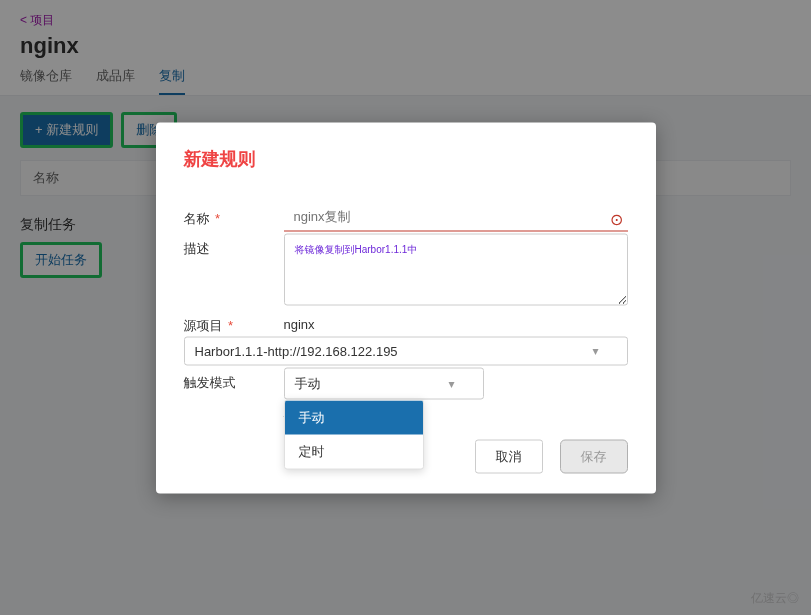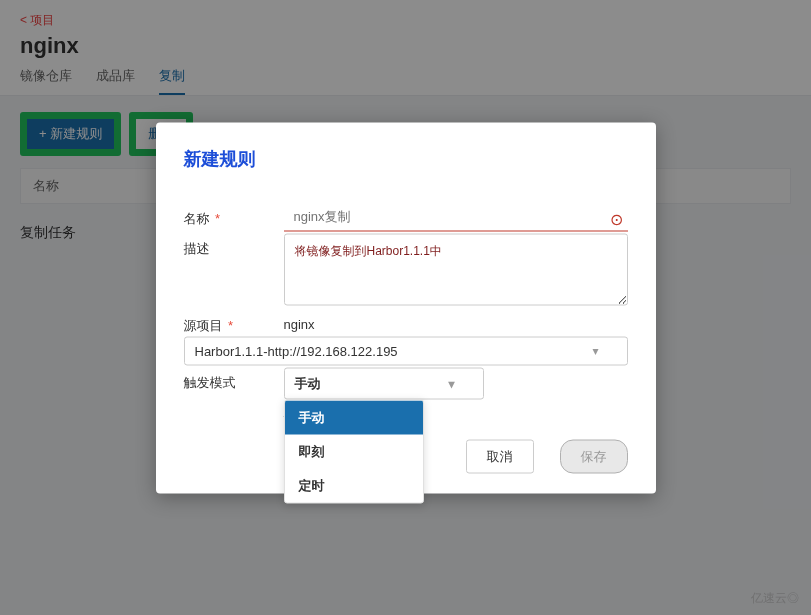--- a/index.html
+++ b/index.html
@@ -21,21 +21,21 @@
       background: #f0f2f5;
     }
 
     .bg-header {
       background: #fff;
       padding: 12px 20px 0;
       border-bottom: 1px solid #e8eaed;
     }
 
     .bg-breadcrumb {
-      color: #ef4444;
+      color: #a21caf;
       font-size: 12px;
       margin-bottom: 4px;
     }
 
     .bg-title {
       font-size: 22px;
       font-weight: 600;
       color: #333;
       margin-bottom: 8px;
     }
@@ -62,21 +62,21 @@
     }
 
     .bg-toolbar {
       display: flex;
       gap: 8px;
       margin-bottom: 12px;
     }
 
     .bg-btn {
       padding: 6px 12px;
-      border: 7px solid #22c55e;
+      border: 3px solid #22c55e;
       border-radius: 3px;
       color: #1a6fad;
       background: #fff;
       font-size: 13px;
       cursor: pointer;
     }
 
     .bg-btn.primary {
       background: #1a6fad;
       color: #fff;
@@ -128,21 +128,21 @@
       border-radius: 4px;
       width: 500px;
       z-index: 20;
       box-shadow: 0 4px 20px rgba(0,0,0,0.3);
       padding: 24px 28px 20px;
     }
 
     .modal-title {
       font-size: 18px;
       font-weight: 600;
-      color: #1d4ed8;
+      color: #ef4444;
       margin-bottom: 33px;
     }
 
     .form-row {
       display: flex;
       align-items: flex-start;
       margin-bottom: 2px;
     }
 
     .form-label {
@@ -185,22 +185,22 @@
       color: #c0392b;
       font-size: 16px;
     }
 
     .form-textarea {
       width: 100%;
       padding: 8px 10px;
       border: 1px solid #ccc;
       border-radius: 3px;
       outline: none;
-      font-size: 12px;
-      color: #7f1d1d;
+      font-size: 10px;
+      color: #6d28d9;
       resize: vertical;
       min-height: 72px;
       font-family: inherit;
     }
 
     .form-static {
       padding-top: 6px;
       font-size: 13px;
       color: #333;
     }
@@ -241,21 +241,20 @@
 
     .select-arrow {
       color: #999;
       font-size: 12px;
     }
 
     
     .trigger-select-wrap {
       position: relative;
       width: 200px;
-      font-weight: bold;
     }
 
     .trigger-select-display {
       width: 100%;
       padding: 6px 28px 6px 10px;
       border: 1px solid #ccc;
       border-radius: 3px;
       font-size: 13px;
       color: #333;
       background: #fff;
@@ -295,39 +294,39 @@
     .helper-text {
       font-size: 12px;
       color: #888;
       margin-top: 6px;
     }
 
     
     .modal-footer {
       display: flex;
       justify-content: flex-end;
-      gap: 26px;
+      gap: 17px;
       margin-top: 8px;
       padding-top: 12px;
     }
 
     .btn-cancel {
       padding: 7px 20px;
       border: 1px solid #ccc;
       border-radius: 3px;
       background: #fff;
       color: #333;
       font-size: 13px;
       cursor: pointer;
     }
 
     .btn-save {
       padding: 7px 20px;
       border: 1px solid #b0b0b0;
-      border-radius: 13px;
+      border-radius: 5px;
       background: #e8e8e8;
       color: #999;
       font-size: 13px;
       cursor: not-allowed;
     }
   </style>
 </head>
 <body>
 
 <div class="bg-page">
@@ -343,20 +342,21 @@
   <div class="bg-content">
     <div class="bg-toolbar">
       <button class="bg-btn primary">+ 新建规则</button>
       <button class="bg-btn">删除</button>
     </div>
     <div class="bg-table-header">
       <span>名称</span>
     </div>
     <div class="bg-section">
       <div class="bg-section-title">复制任务</div>
+      <button class="bg-btn">开始任务</button>
     </div>
   </div>
   <div class="bg-watermark">亿速云◎</div>
 </div>
 
 <div class="overlay"></div>
 
 <div class="modal">
   <div class="modal-title">新建规则</div>
 
@@ -404,21 +404,20 @@
     </div>
     <div class="form-control">
       <div class="trigger-select-wrap">
         <div class="trigger-select-display">
           <span>手动</span>
           <span class="select-arrow">▾</span>
         </div>
 
         <div class="dropdown-menu">
           <div class="dropdown-item selected">手动</div>
-          <div class="dropdown-item">即刻</div>
           <div class="dropdown-item">定时</div>
         </div>
       </div>
       <div class="helper-text">
         <span>At</span>
       </div>
     </div>
   </div>
 
   <div class="modal-footer">

